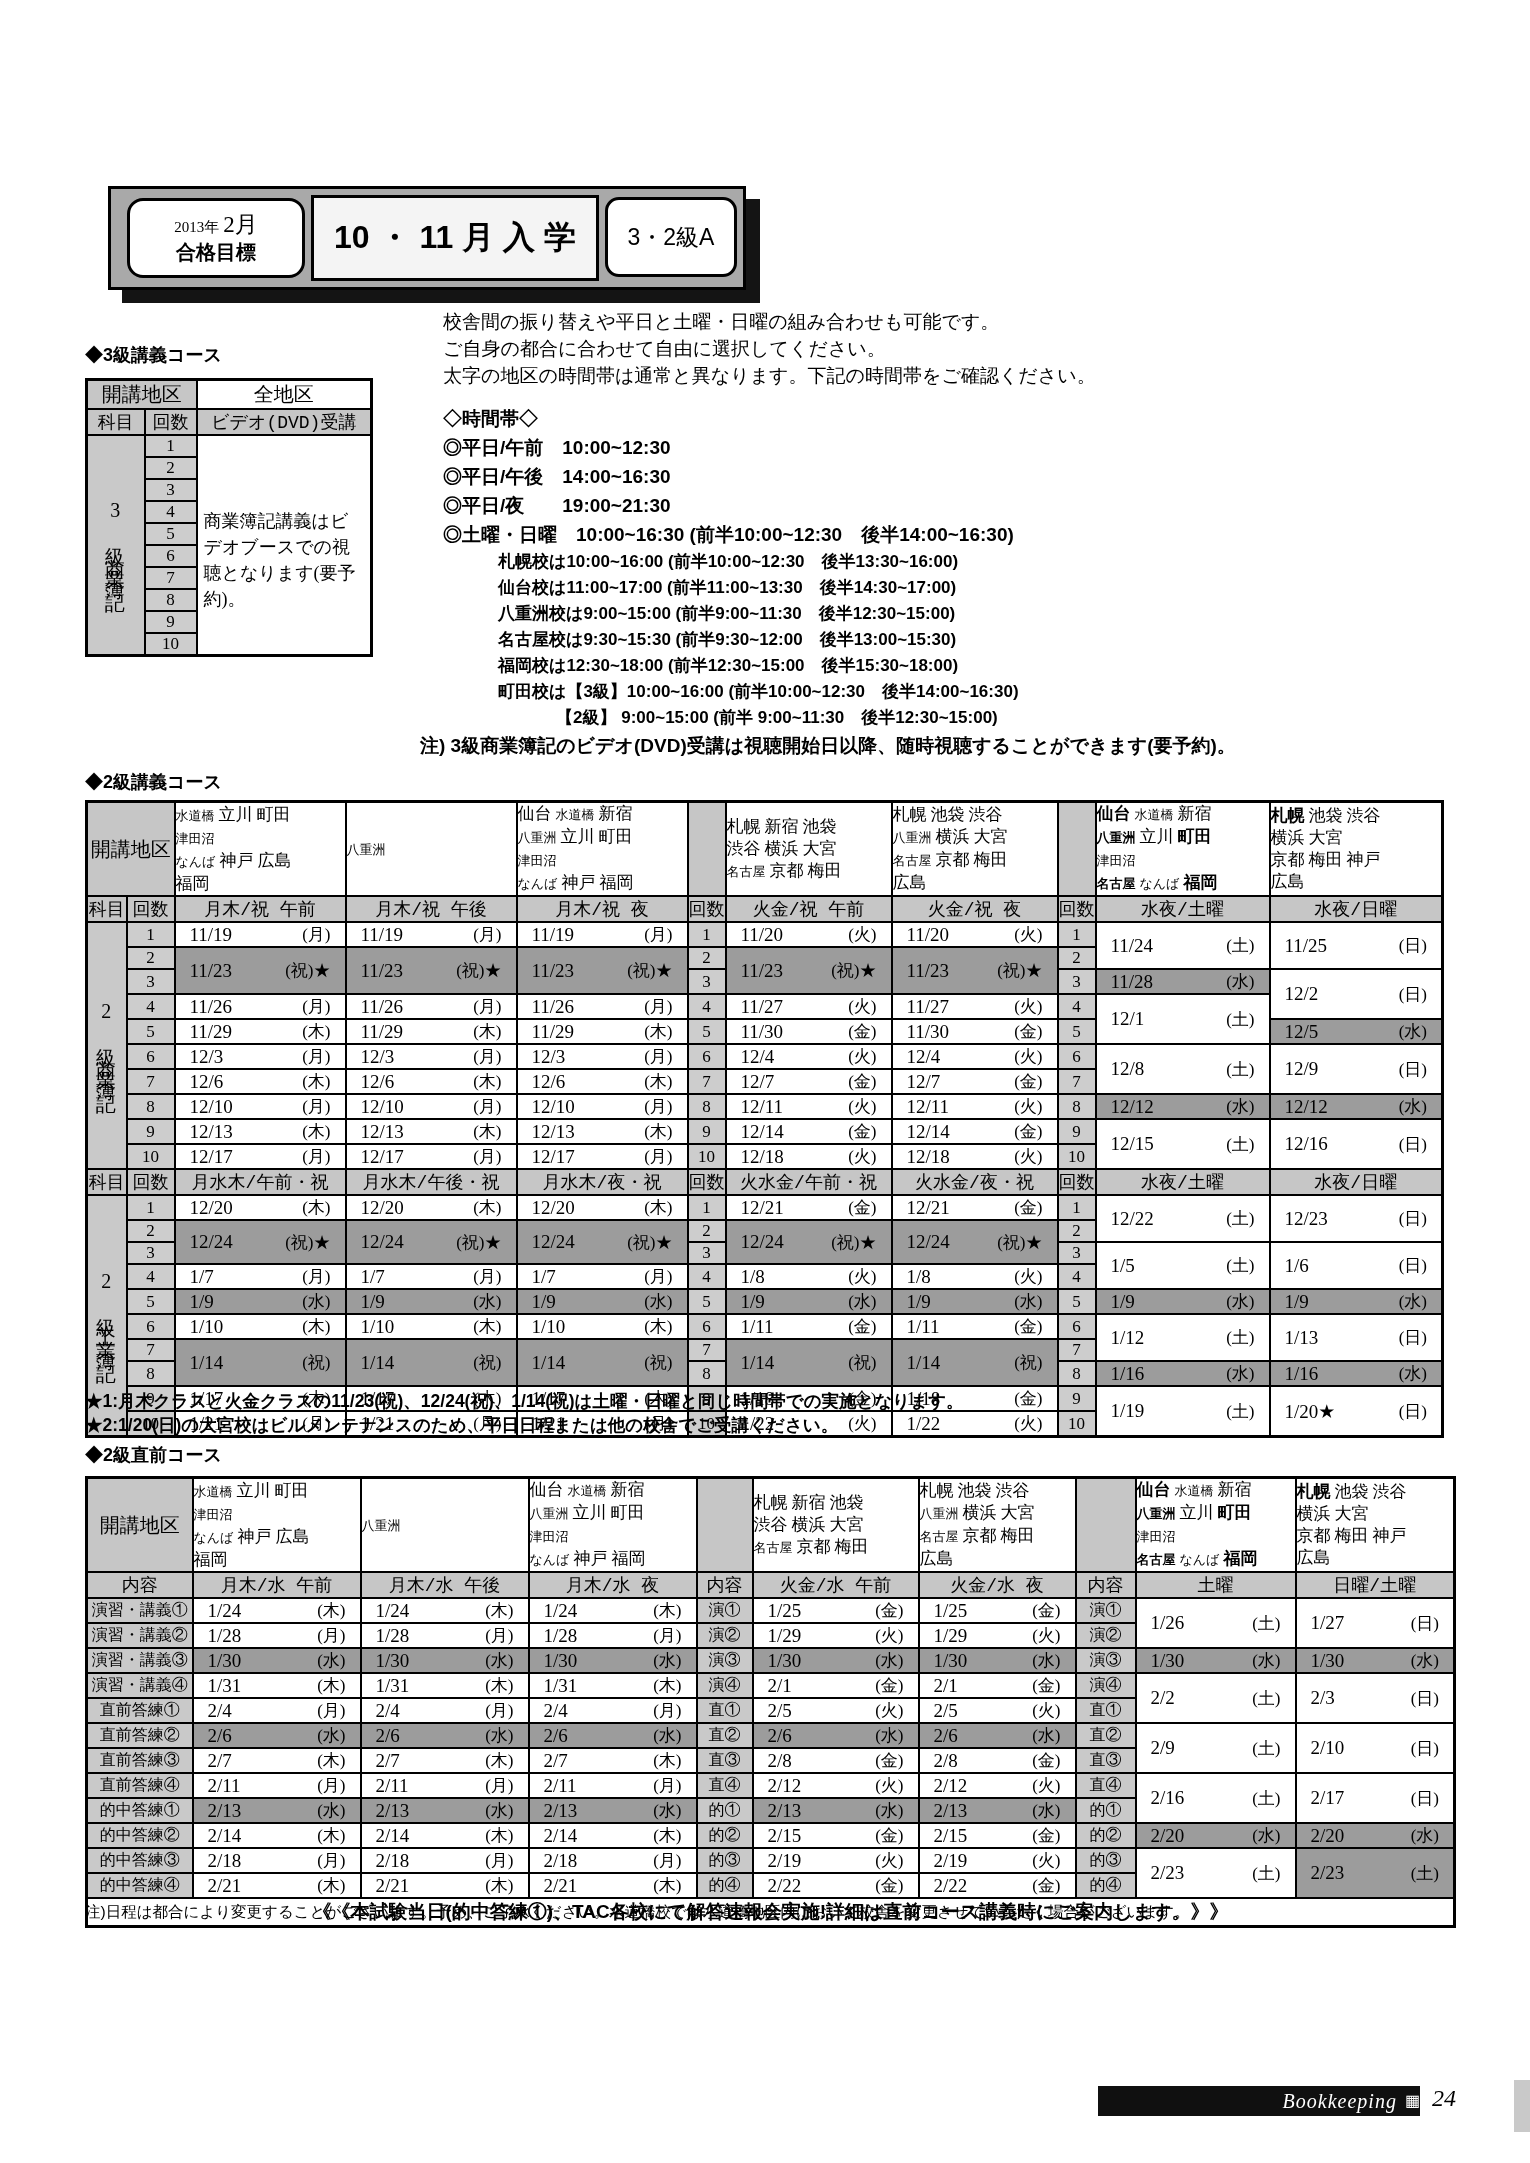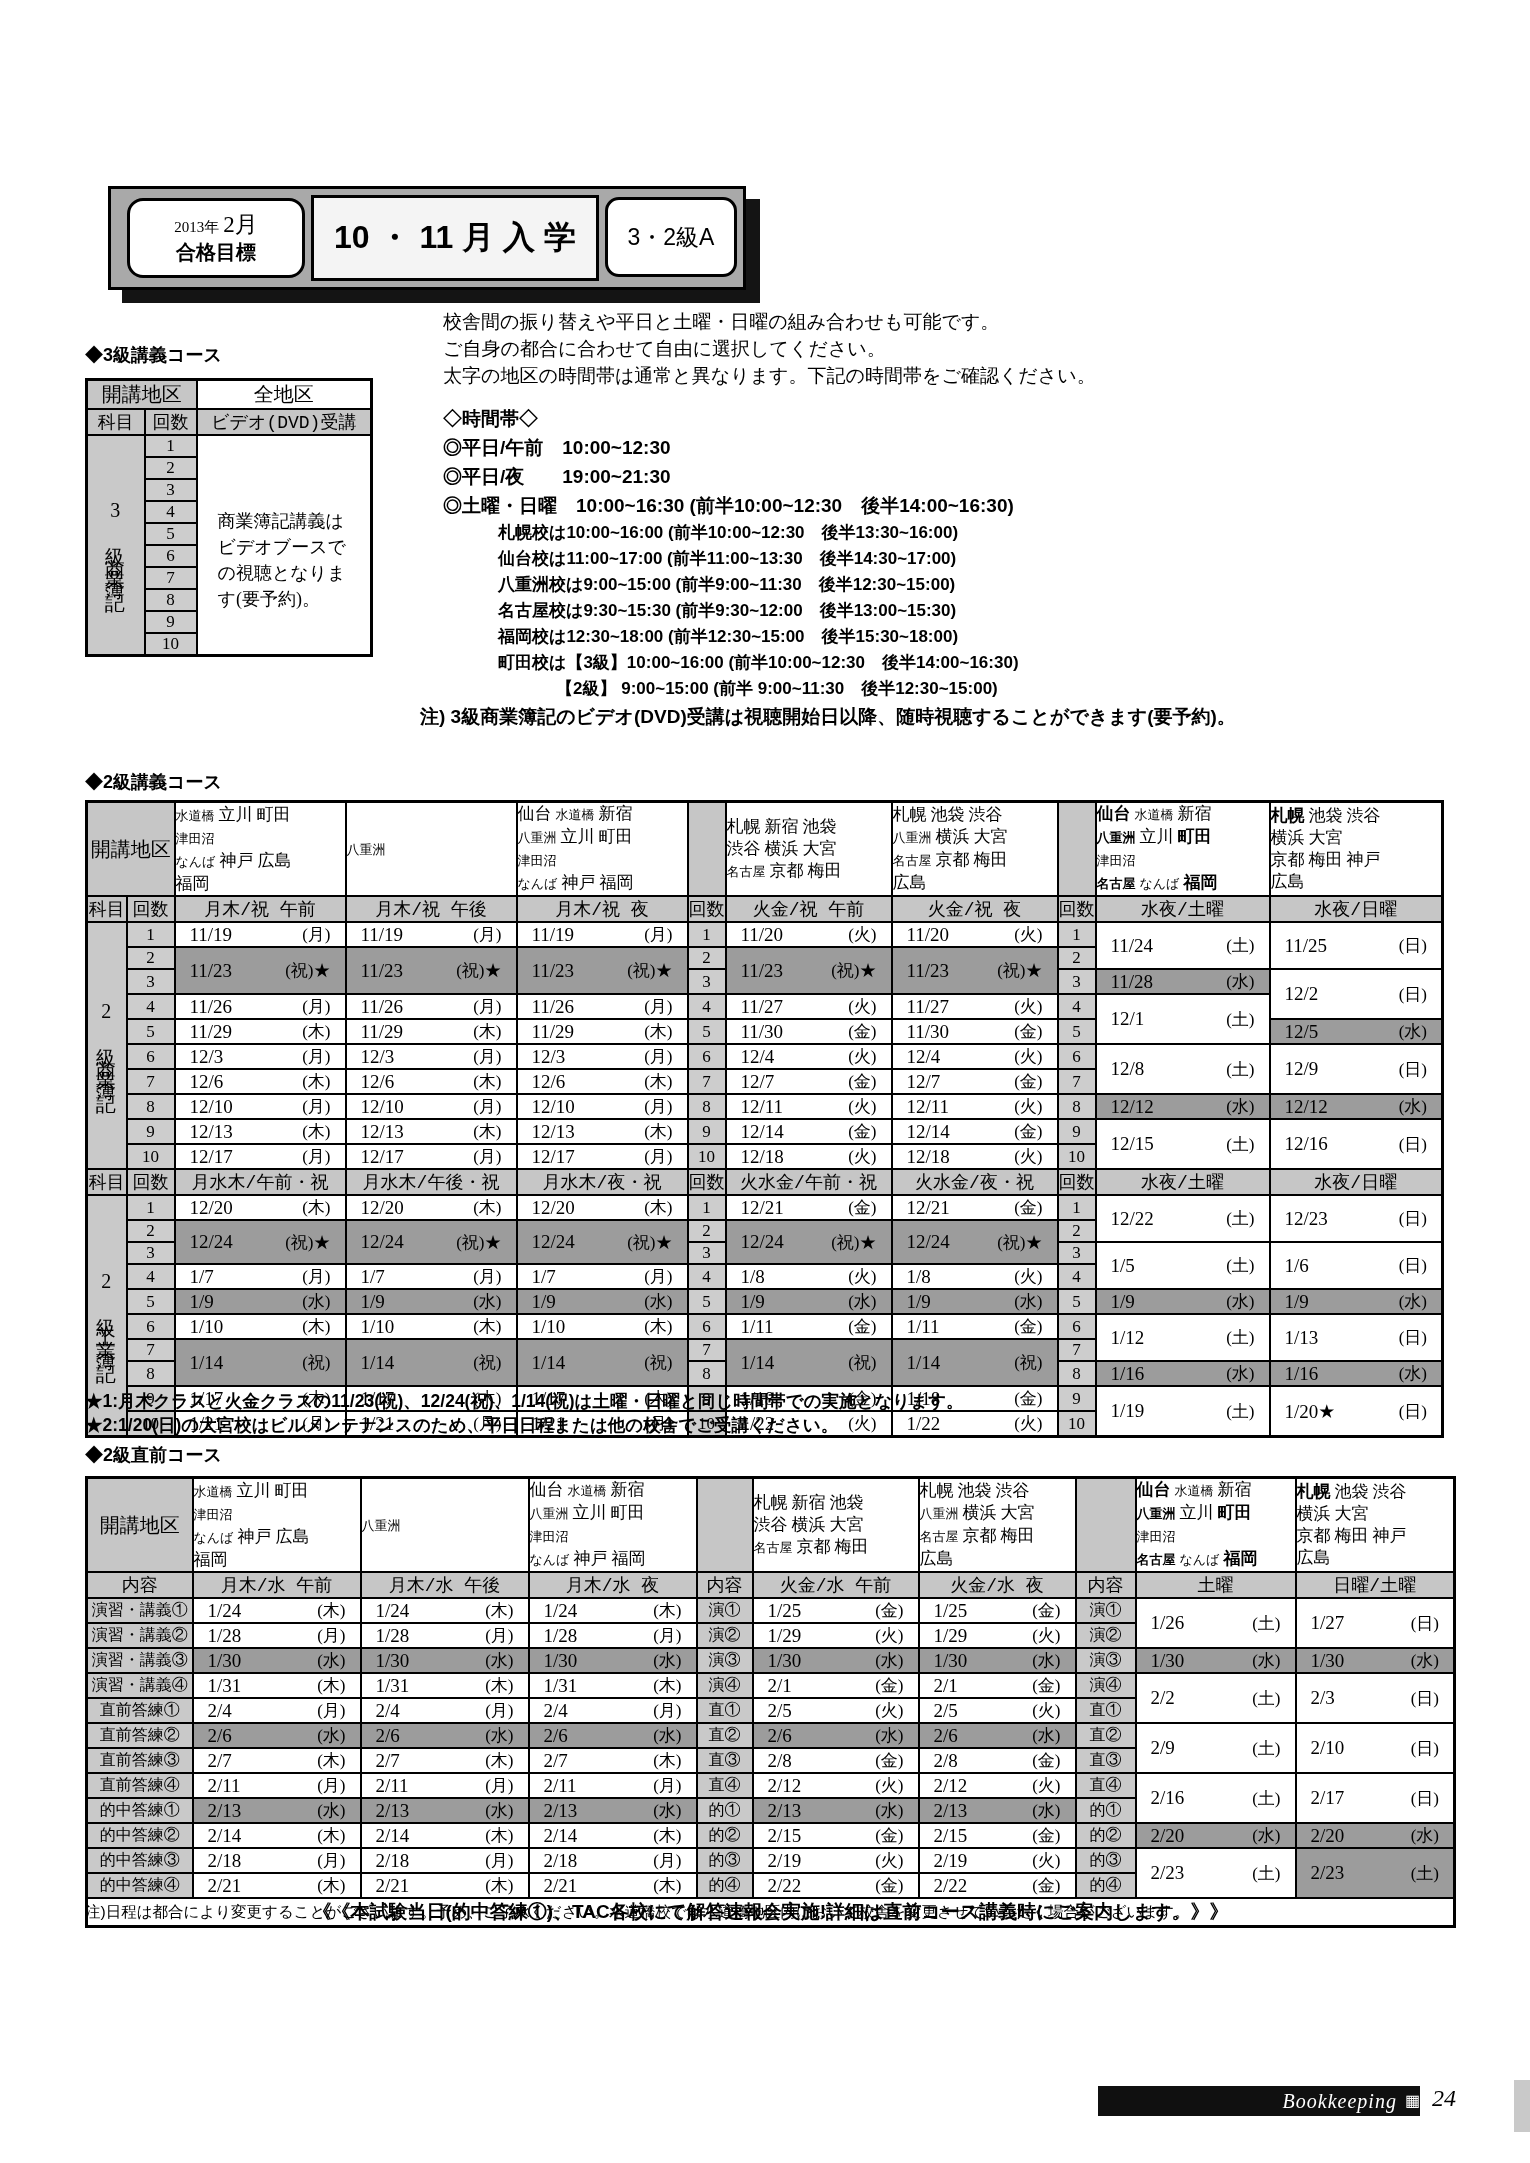--- a/index.html
+++ b/index.html
@@ -60,21 +60,21 @@
   tr.drow{height:96px;}
 
   
   #course3-table{left:85px;top:378px;width:285px;}
   #course3-table tr{height:21px;}
   tr.r-area{height:72px;}
   tr.r-hd3{height:26px;}
   td.c3all{background:#fff;text-align:center;font-size:20px;}
   td.areal{font-size:20px;}
   td.c3note{background:#fff;font-size:18px;}
-  td.c3note div{line-height:26px;padding:2px 20px;margin-top:29px;}
+  td.c3note div{line-height:26px;padding:2px 6px;margin-top:29px;}
 
   
   #course2-table{left:85px;top:800px;width:1356px;}
   #course2-table tr{height:22px;}
   
   #chokuzen-table{left:85px;top:1476px;width:1368px;}
   #chokuzen-table tr{height:23px;}
   tr.arow{height:27px;}
   td.announce{background:#fff;text-align:center;font-family:"Liberation Sans",sans-serif;
     font-weight:bold;font-size:19px;white-space:nowrap;}
@@ -164,20 +164,21 @@
         </tr>
         <tr>
           <td class="num">10</td>
         </tr>
       </tbody>
   </table>
 
   <div class="timetable">
     <div class="tt-title">◇時間帯◇</div>
     <div class="tt-main">◎平日/午前　10:00~12:30</div>
+    <div class="tt-main">◎平日/午後　14:00~16:30</div>
     <div class="tt-main">◎平日/夜　　19:00~21:30</div>
     <div class="tt-main">◎土曜・日曜　10:00~16:30 (前半10:00~12:30　後半14:00~16:30)</div>
     <div class="tt-school">札幌校は10:00~16:00 (前半10:00~12:30　後半13:30~16:00)</div>
     <div class="tt-school">仙台校は11:00~17:00 (前半11:00~13:30　後半14:30~17:00)</div>
     <div class="tt-school">八重洲校は9:00~15:00 (前半9:00~11:30　後半12:30~15:00)</div>
     <div class="tt-school">名古屋校は9:30~15:30 (前半9:30~12:00　後半13:00~15:30)</div>
     <div class="tt-school">福岡校は12:30~18:00 (前半12:30~15:00　後半15:30~18:00)</div>
     <div class="tt-school">町田校は【3級】10:00~16:00 (前半10:00~12:30　後半14:00~16:30)</div>
     <div class="tt-school ind2">【2級】 9:00~15:00 (前半 9:00~11:30　後半12:30~15:00)</div>
     <div class="tt-note">注) 3級商業簿記のビデオ(DVD)受講は視聴開始日以降、随時視聴することができます(要予約)。</div>

